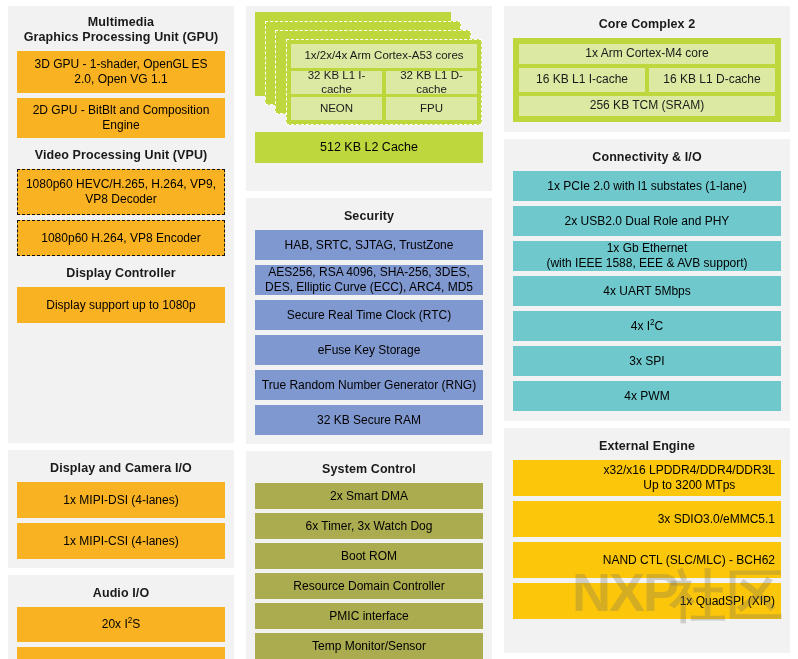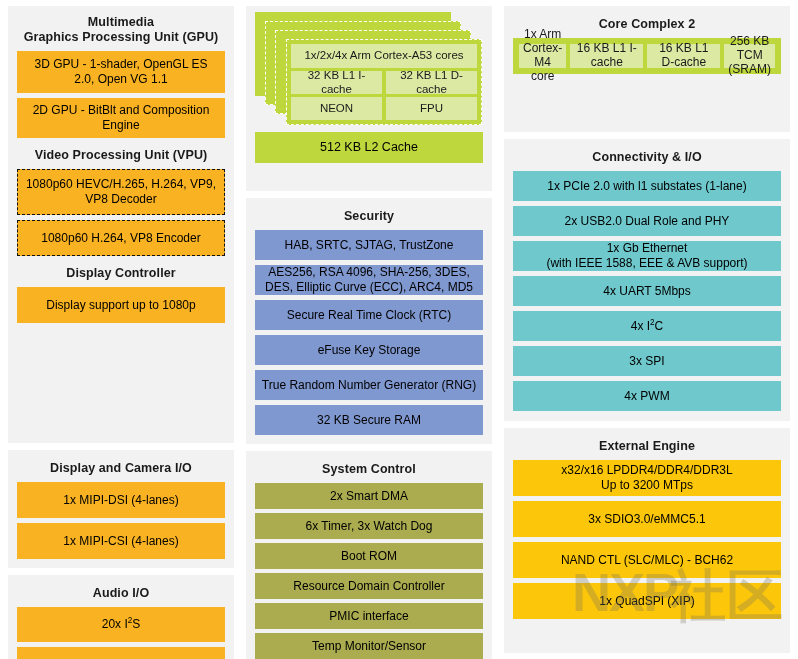--- a/index.html
+++ b/index.html
@@ -61,21 +61,21 @@
     text-align: center;
     font-size: 12px;
     color: #000000;
     line-height: 1.25;
     padding: 4px 6px;
     margin-bottom: 5px;
   }
   .blk:last-child { margin-bottom: 0; }
 
   .orange { background: #f9b222; }
-  .yellow { background: #fcc60a; }
+  .yellow { background: #fcc60a; justify-content: flex-end; }
   .blue   { background: #8098d0; }
   .teal   { background: #6ec8cc; }
   .olive  { background: #aaac4f; }
   .green  { background: #bed73d; }
 
   .dashed {
     background: #f9b222;
     border: 1.4px dashed #111111;
   }
 
@@ -137,21 +137,21 @@
   .cc1-row .cc1-cell { height: 23px; }
 
   #blk-l2cache { height: 31px; font-size: 12.5px; }
 
   
   .cc2-outer {
     background: #bed73d;
     padding: 6px;
     box-sizing: border-box;
     display: flex;
-    flex-direction: row;
+    flex-direction: column;
     gap: 4px;
   }
   .cc2-row { display: flex; gap: 4px; }
   .cc2-cell {
     background: #dbe9a3;
     font-size: 12px;
     color: #1a1a1a;
     display: flex;
     align-items: center;
     justify-content: center;

